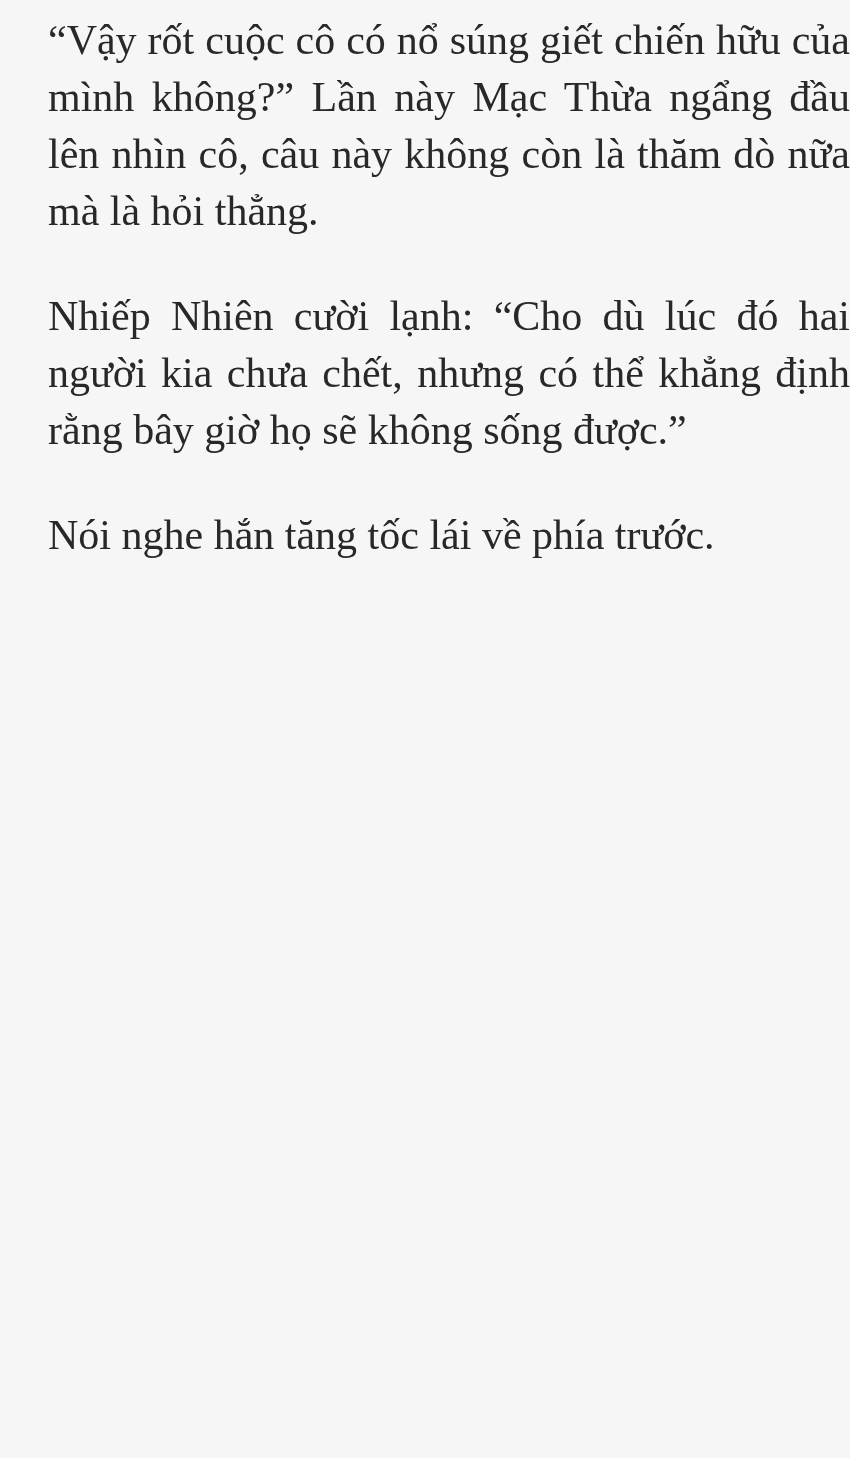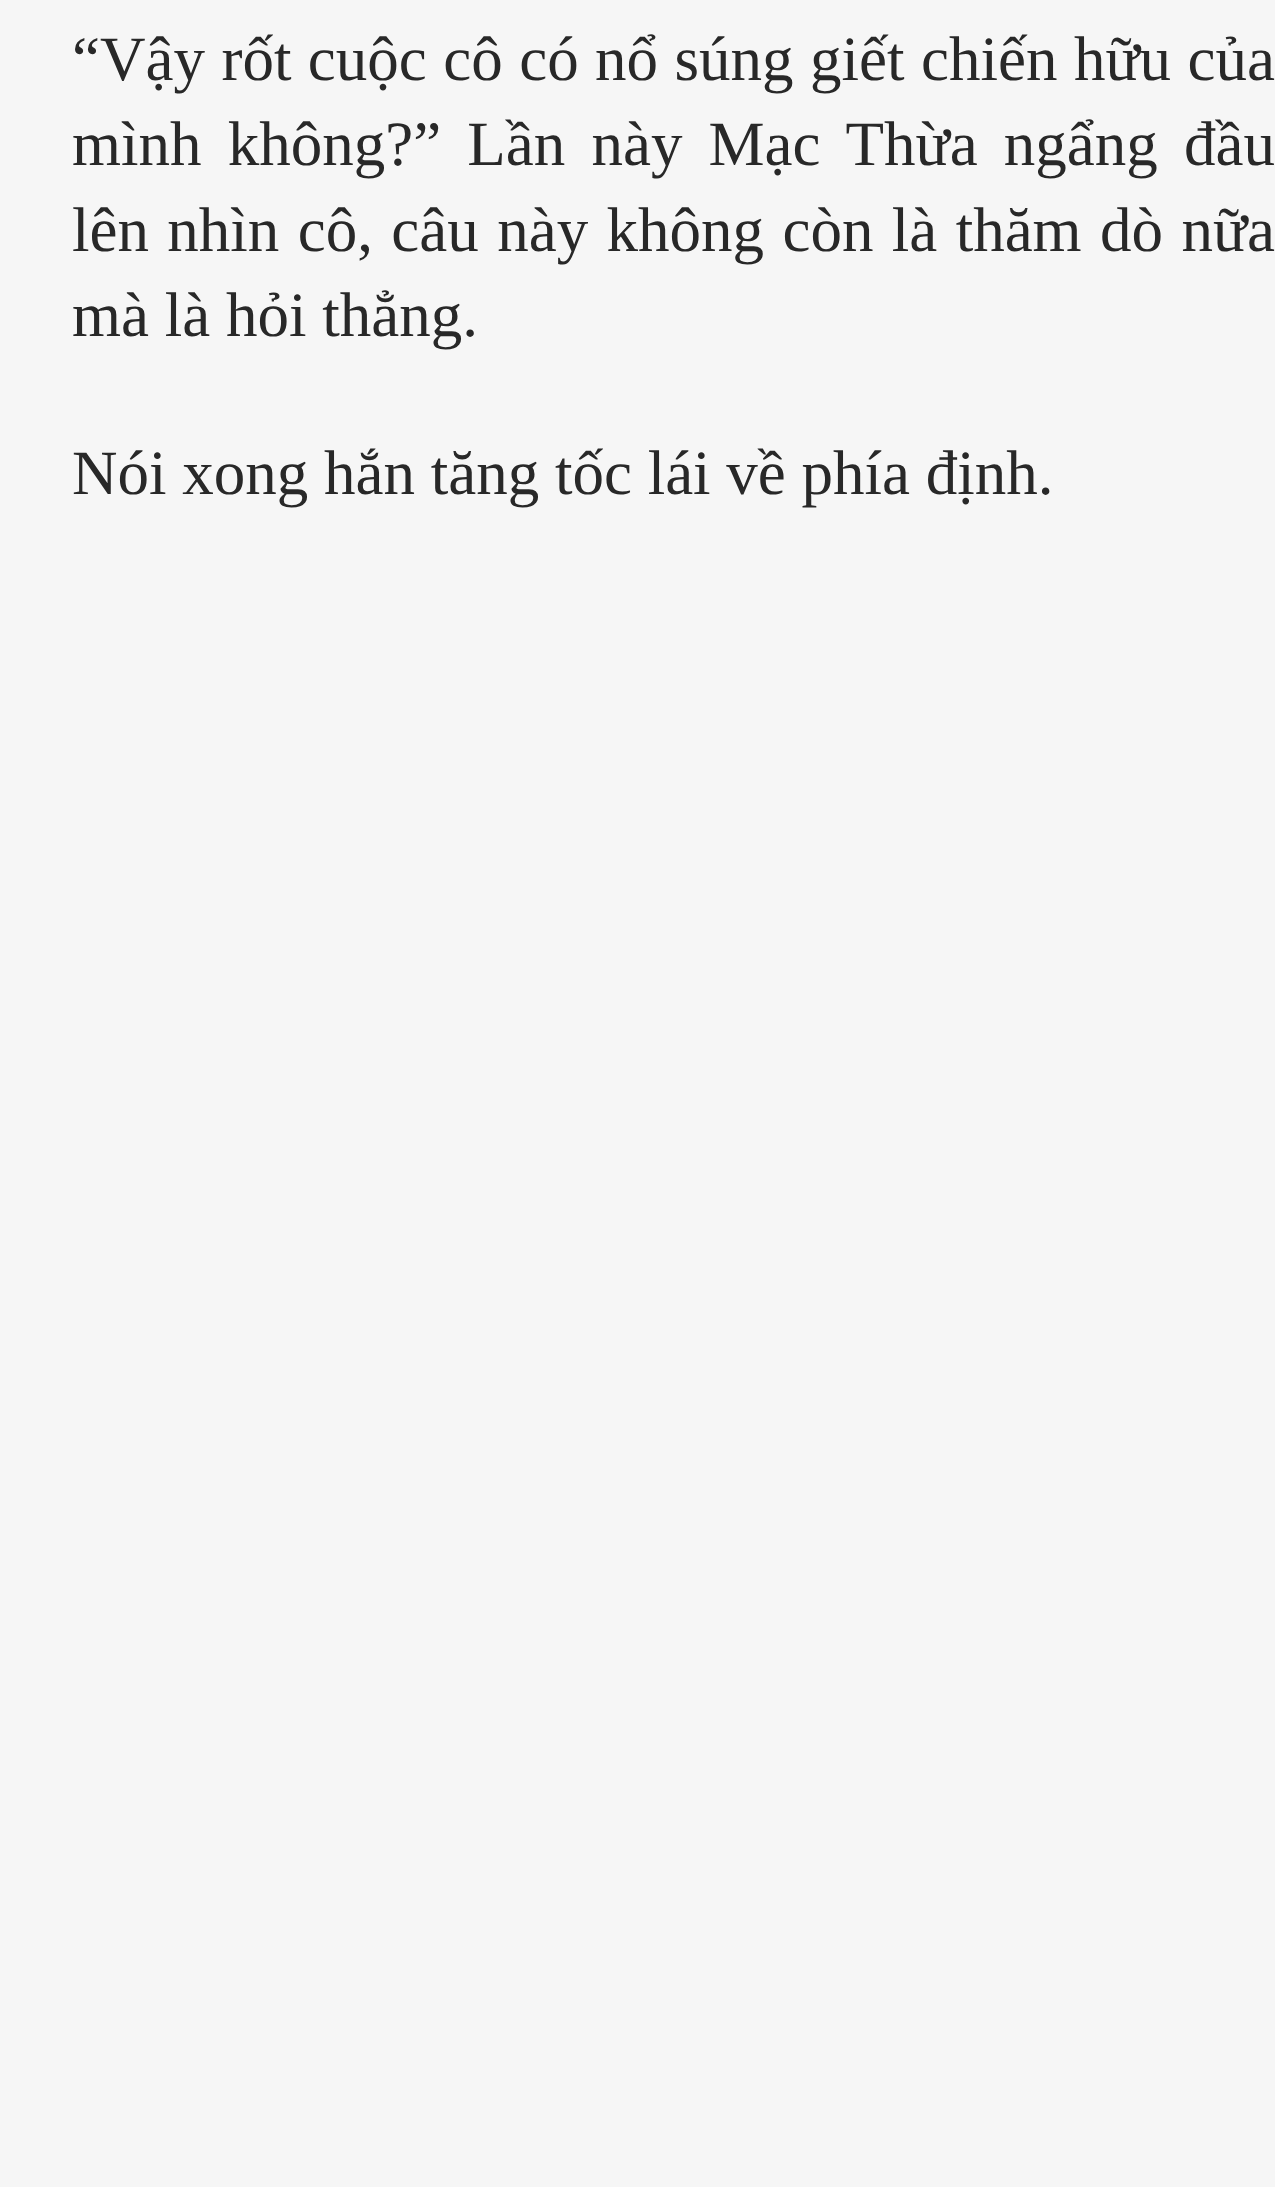--- a/index.html
+++ b/index.html
@@ -30,14 +30,15 @@
   }
   .reader-page p:last-child {
     margin-bottom: 0;
   }
 </style>
 </head>
 <body>
 
 <main class="reader-page">
   <p>“Vậy rốt cuộc cô có nổ súng giết chiến hữu của mình không?” Lần này Mạc Thừa ngẩng đầu lên nhìn cô, câu này không còn là thăm dò nữa mà là hỏi thẳng.</p>
-  <p>Nói xong hắn tăng tốc lái về phía định.</p>
+  <p>Nhiếp Nhiên cười lạnh: “Cho dù lúc đó hai người kia chưa chết, nhưng có thể khẳng định rằng bây giờ họ sẽ không sống được.”</p>
+  <p>Nói nghe hắn tăng tốc lái về phía trước.</p>
 </main>
 
 </body></html>

